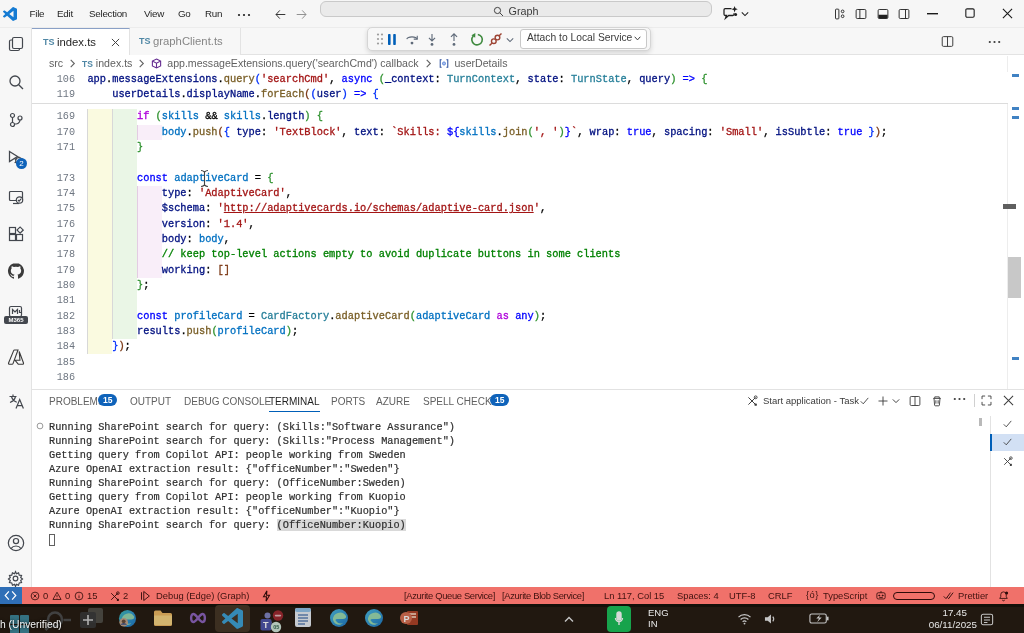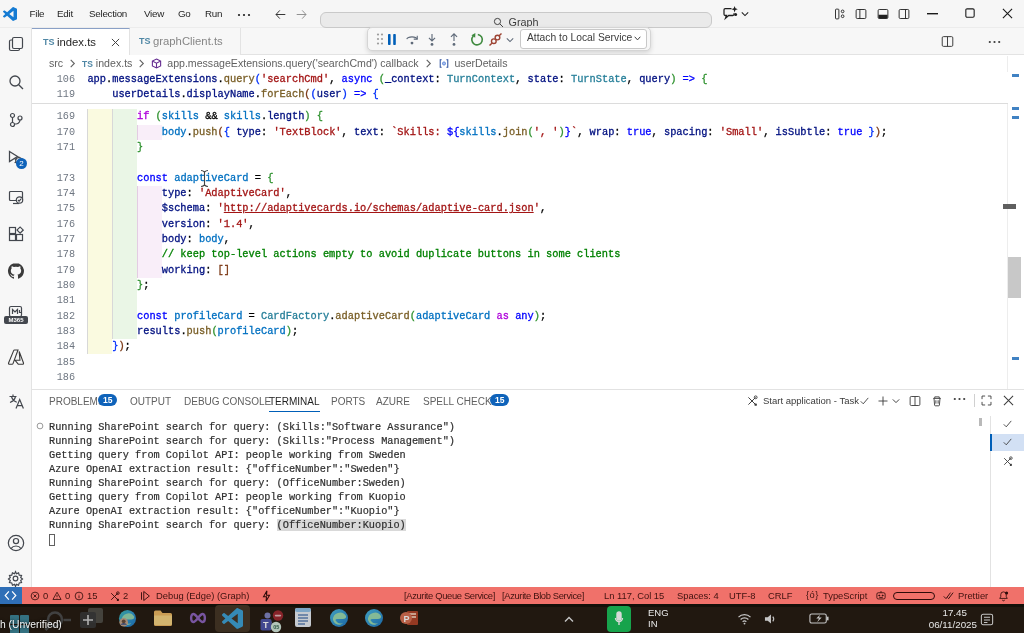--- a/index.html
+++ b/index.html
@@ -2,21 +2,21 @@
 <html><head>
 <meta charset="utf-8">
 <style>
   * { margin:0; padding:0; box-sizing:border-box; }
   html,body { width:1024px; height:633px; overflow:hidden; }
   body { font-family:"Liberation Sans",sans-serif; position:relative; background:#fff; }
   .abs { position:absolute; }
   
   #titlebar { left:0; top:0; width:1024px; height:28px; background:#f6f6f6; border-bottom:1px solid #ececec; }
   .menu { font-size:9.8px; color:#1f1f1f; line-height:28px; letter-spacing:-0.25px; }
-  #searchbox { left:320px; top:12px; width:392px; height:16px; background:#eaeaea; border:1px solid #c9c9c9; border-radius:6px; color:#3b3b3b; font-size:10.8px; text-align:center; line-height:18px; }
+  #searchbox { left:320px; top:1px; width:392px; height:16px; background:#eaeaea; border:1px solid #c9c9c9; border-radius:6px; color:#3b3b3b; font-size:10.8px; text-align:center; line-height:18px; }
   
   #tabbar { left:32px; top:28px; width:992px; height:27px; background:#f7f7f7; border-bottom:1px solid #e3e3e3; }
   #tab1 { left:32px; top:28px; width:98px; height:27px; background:#ffffff; border-top:1.5px solid #8aa0c6; border-right:1px solid #e2e2e2; }
   #tab2 { left:130px; top:28px; width:111px; height:27px; background:#f7f7f7; border-right:1px solid #e3e3e3; }
   .tabts { font-size:9px; font-weight:bold; color:#4f87a5; }
   
   #activitybar { left:0; top:28px; width:32px; height:559px; background:#f7f7f7; border-right:1px solid #e3e3e3; }
   
   #breadcrumb { left:32px; top:55px; width:976px; height:17px; background:#fff; font-size:10.6px; color:#616161; line-height:17px; }
   

